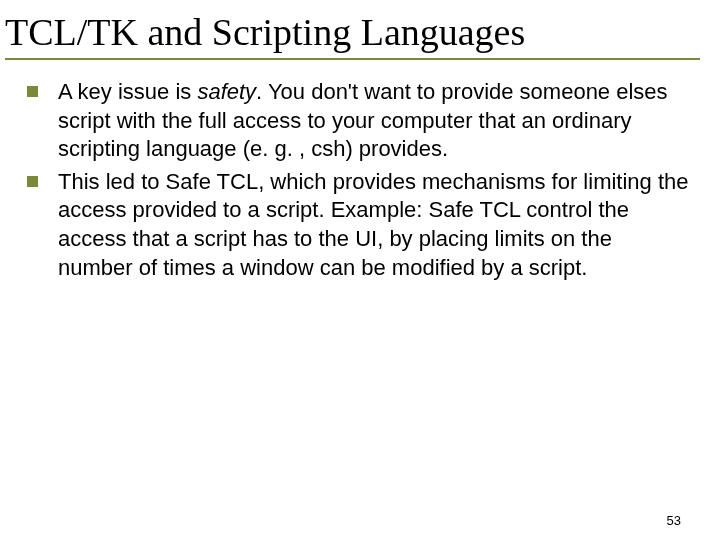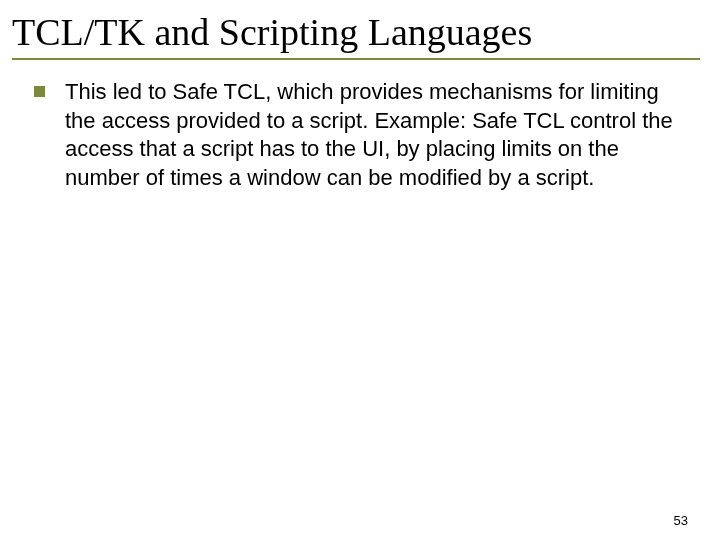--- a/index.html
+++ b/index.html
@@ -11,21 +11,21 @@
       width: 720px;
       height: 540px;
       background: #ffffff;
       font-family: Arial, Helvetica, sans-serif;
       position: relative;
       overflow: hidden;
     }
     .slide {
       width: 100%;
       height: 100%;
-      padding: 10px 20px 20px 12px;
+      padding: 10px 20px 20px 5px;
       position: relative;
     }
     .title-wrap {
       border-bottom: 2px solid #7a8a3a;
       padding-bottom: 4px;
       margin-bottom: 18px;
     }
     .title {
       font-family: "Times New Roman", Times, serif;
       font-size: 38px;
@@ -54,35 +54,41 @@
       line-height: 1.3;
       color: #000;
       flex: 1;
     }
     .italic {
       font-style: italic;
     }
     .page-number {
       position: absolute;
       bottom: 12px;
-      right: 32px;
+      right: 39px;
       font-size: 13px;
       color: #000;
     }
   </style>
 </head>
 <body>
 
 <div class="slide">
   <div class="title-wrap">
     <h1 class="title">TCL/TK and Scripting Languages</h1>
   </div>
 
   <div class="body">
 
+    <div class="bullet-row">
+      <div class="bullet-marker"></div>
+      <div class="bullet-text">
+        <span>A key issue is </span><span class="italic">safety</span><span>. You don't want to provide someone elses script with the full access to your computer that an ordinary scripting language (e. g. , csh) provides.</span>
+      </div>
+    </div>
 
     <div class="bullet-row">
       <div class="bullet-marker"></div>
       <div class="bullet-text">
         <span>This led to Safe TCL, which provides mechanisms for limiting the access provided to a script. Example: Safe TCL control the access that a script has to the UI, by placing limits on the number of times a window can be modified by a script.</span><span class="italic"></span><span></span>
       </div>
     </div>
 
 
   </div>

